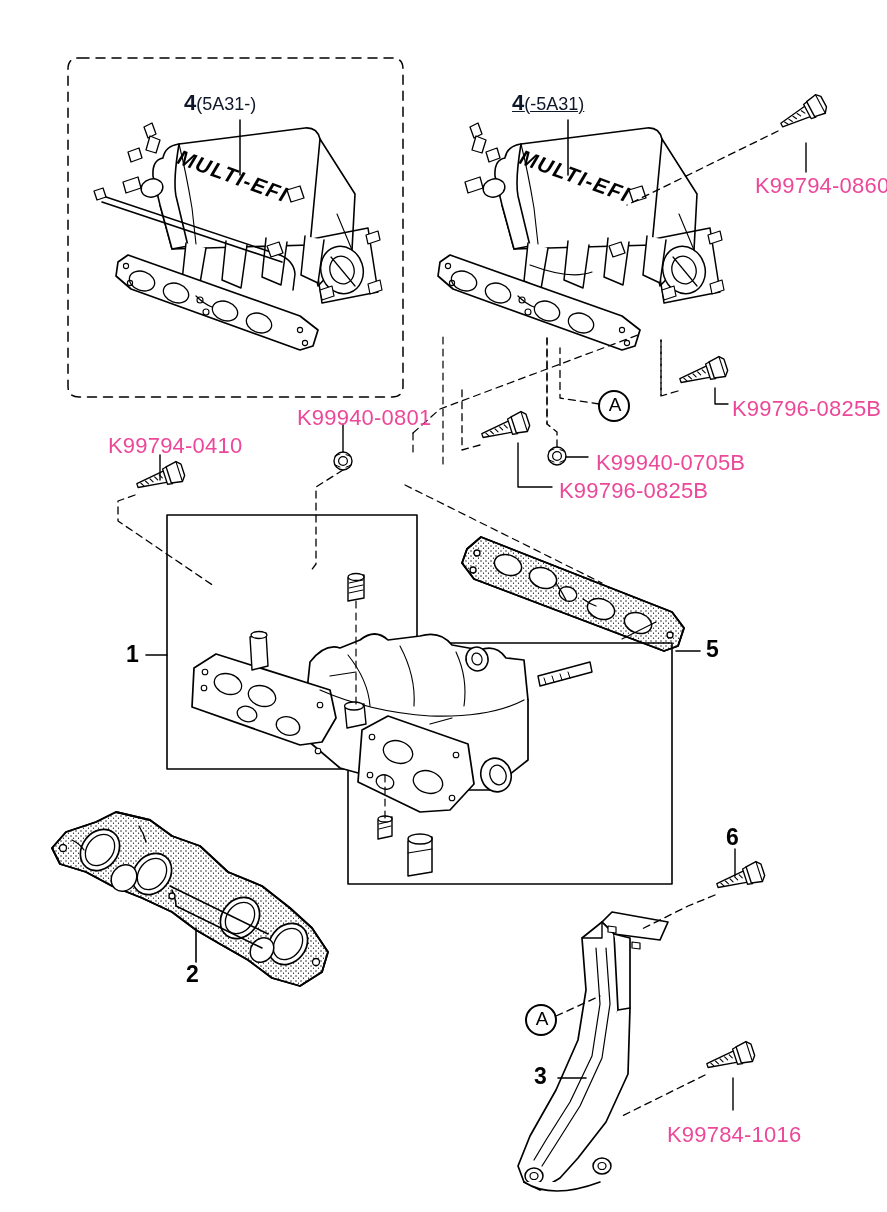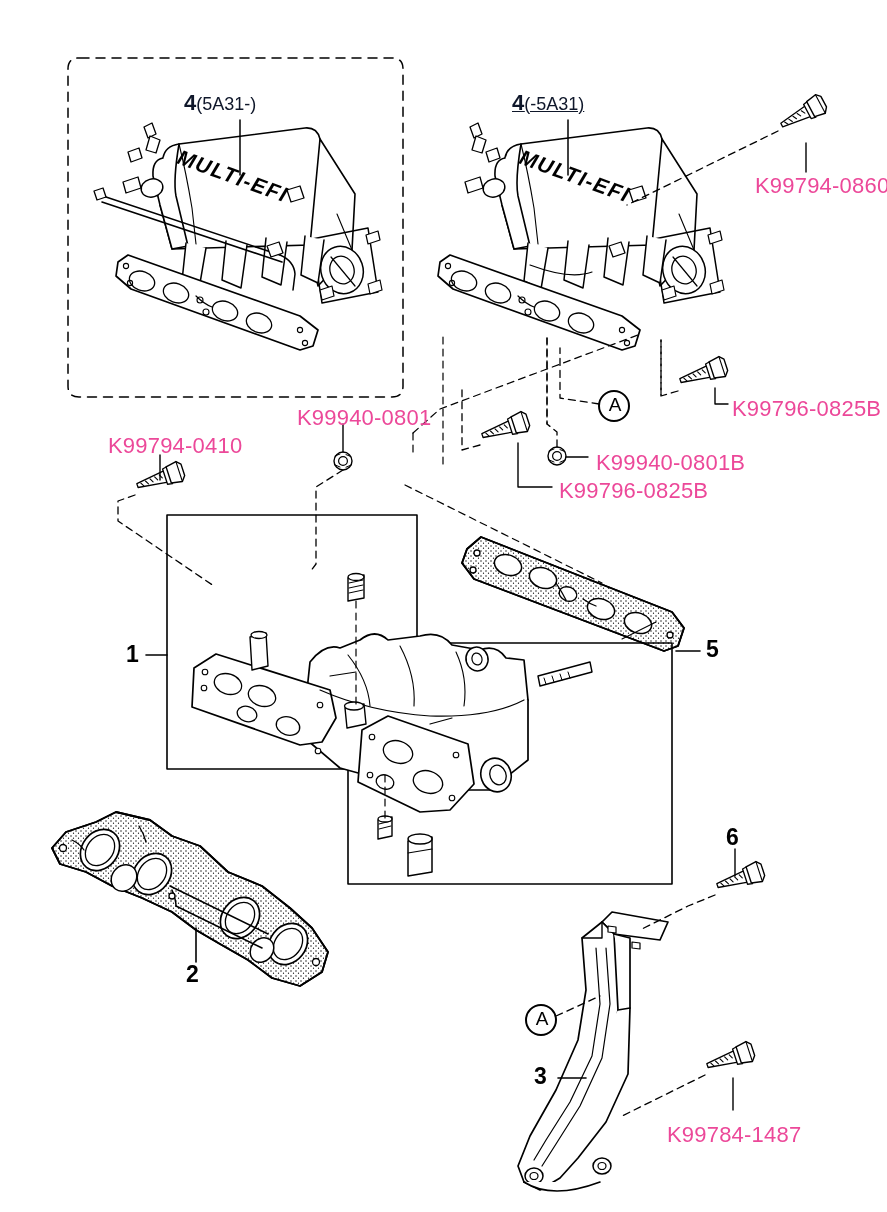--- a/index.html
+++ b/index.html
@@ -420,29 +420,29 @@
   </div>
 
   <div class="variant-lbl" style="left:512px; top:90px;text-decoration:underline;">
     <span class="v-num">4</span><span class="v-code">(-5A31)</span>
   </div>
 
   <div class="lbl" style="left:755px; top:173px;">K99794-0860</div>
 
   <div class="lbl" style="left:732px; top:396px;">K99796-0825B</div>
 
-  <div class="lbl" style="left:596px; top:450px;">K99940-0801B</div>
+  <div class="lbl" style="left:596px; top:450px;">K99940-0705B</div>
 
   <div class="lbl" style="left:559px; top:478px;">K99796-0825B</div>
 
   <div class="lbl" style="left:289px; top:405px;margin-left:8px;">K99940-0801</div>
 
   <div class="lbl" style="left:108px; top:433px;">K99794-0410</div>
 
-  <div class="lbl" style="left:667px; top:1122px;">K99784-1487</div>
+  <div class="lbl" style="left:667px; top:1122px;">K99784-1016</div>
 
   <div class="num-lbl" style="left:126px; top:641px;">1</div>
 
   <div class="num-lbl" style="left:186px; top:961px;">2</div>
 
   <div class="num-lbl" style="left:534px; top:1063px;">3</div>
 
   <div class="num-lbl" style="left:706px; top:636px;">5</div>
 
   <div class="num-lbl" style="left:726px; top:824px;">6</div>

